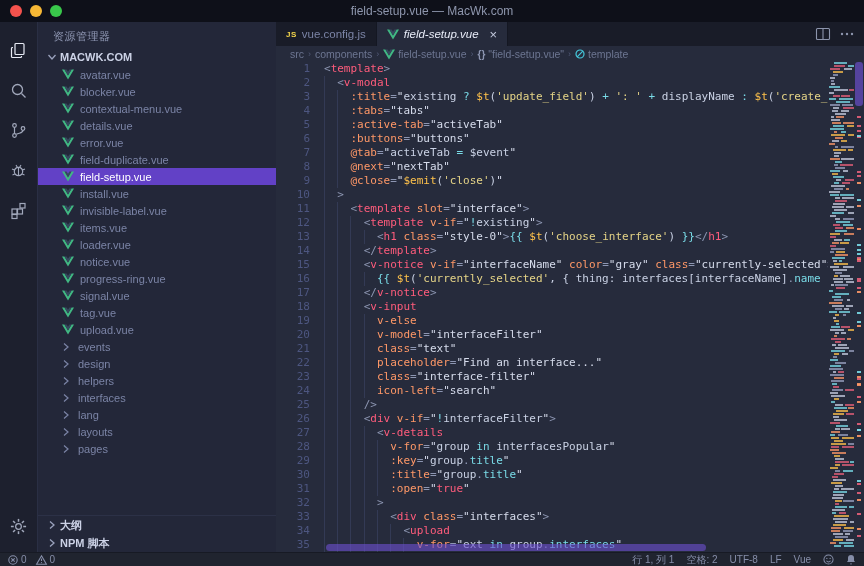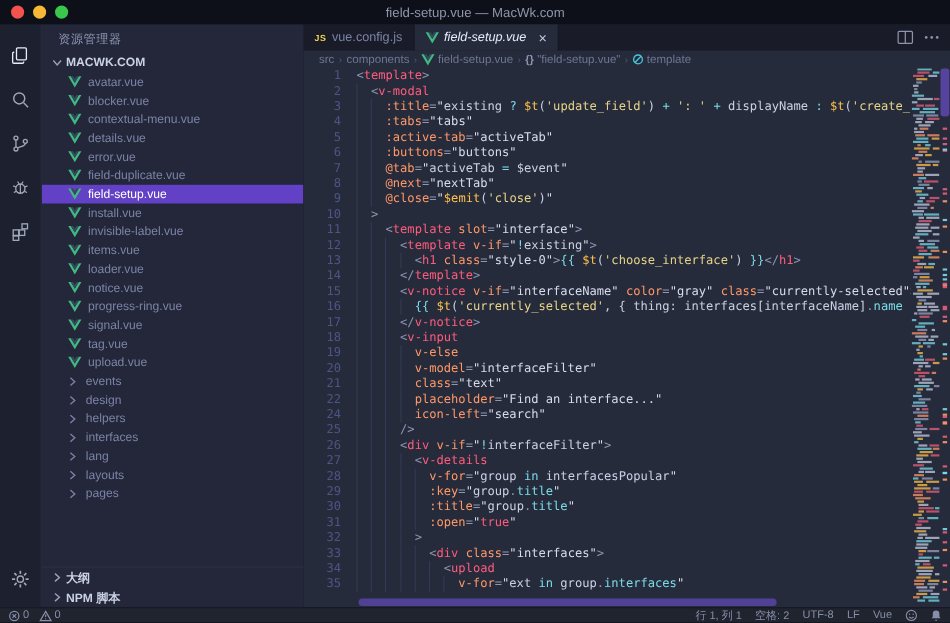--- a/index.html
+++ b/index.html
@@ -482,20 +482,21 @@
             <div class="code-row"><span class="gutter">13</span><span class="code-text"><span class="guide"></span><span class="guide"></span><span class="guide"></span><span class="guide"></span><span class="tk-p">&lt;</span><span class="tk-t">h1</span><span class="tk-w"> </span><span class="tk-a">class</span><span class="tk-p">=</span><span class="tk-s">"style-0"</span><span class="tk-p">&gt;</span><span class="tk-k">{{ </span><span class="tk-f">$t</span><span class="tk-w">(</span><span class="tk-j">'choose_interface'</span><span class="tk-w">)</span><span class="tk-k"> }}</span><span class="tk-p">&lt;/</span><span class="tk-t">h1</span><span class="tk-p">&gt;</span></span></div>
             <div class="code-row"><span class="gutter">14</span><span class="code-text"><span class="guide"></span><span class="guide"></span><span class="guide"></span><span class="tk-p">&lt;/</span><span class="tk-t">template</span><span class="tk-p">&gt;</span></span></div>
             <div class="code-row"><span class="gutter">15</span><span class="code-text"><span class="guide"></span><span class="guide"></span><span class="guide"></span><span class="tk-p">&lt;</span><span class="tk-t">v-notice</span><span class="tk-w"> </span><span class="tk-a">v-if</span><span class="tk-p">=</span><span class="tk-s">"interfaceName"</span><span class="tk-w"> </span><span class="tk-a">color</span><span class="tk-p">=</span><span class="tk-s">"gray"</span><span class="tk-w"> </span><span class="tk-a">class</span><span class="tk-p">=</span><span class="tk-s">"currently-selected"</span><span class="tk-p">&gt;</span></span></div>
             <div class="code-row"><span class="gutter">16</span><span class="code-text"><span class="guide"></span><span class="guide"></span><span class="guide"></span><span class="guide"></span><span class="tk-k">{{ </span><span class="tk-f">$t</span><span class="tk-w">(</span><span class="tk-j">'currently_selected'</span><span class="tk-w">, { thing: interfaces[interfaceName]</span><span class="tk-p">.</span><span class="tk-c">name</span><span class="tk-w"> })</span></span></div>
             <div class="code-row"><span class="gutter">17</span><span class="code-text"><span class="guide"></span><span class="guide"></span><span class="guide"></span><span class="tk-p">&lt;/</span><span class="tk-t">v-notice</span><span class="tk-p">&gt;</span></span></div>
             <div class="code-row"><span class="gutter">18</span><span class="code-text"><span class="guide"></span><span class="guide"></span><span class="guide"></span><span class="tk-p">&lt;</span><span class="tk-t">v-input</span></span></div>
             <div class="code-row"><span class="gutter">19</span><span class="code-text"><span class="guide"></span><span class="guide"></span><span class="guide"></span><span class="guide"></span><span class="tk-a">v-else</span></span></div>
             <div class="code-row"><span class="gutter">20</span><span class="code-text"><span class="guide"></span><span class="guide"></span><span class="guide"></span><span class="guide"></span><span class="tk-a">v-model</span><span class="tk-p">=</span><span class="tk-s">"interfaceFilter"</span></span></div>
             <div class="code-row"><span class="gutter">21</span><span class="code-text"><span class="guide"></span><span class="guide"></span><span class="guide"></span><span class="guide"></span><span class="tk-a">class</span><span class="tk-p">=</span><span class="tk-s">"text"</span></span></div>
             <div class="code-row"><span class="gutter">22</span><span class="code-text"><span class="guide"></span><span class="guide"></span><span class="guide"></span><span class="guide"></span><span class="tk-a">placeholder</span><span class="tk-p">=</span><span class="tk-s">"Find an interface..."</span></span></div>
+            <div class="code-row"><span class="gutter">23</span><span class="code-text"><span class="guide"></span><span class="guide"></span><span class="guide"></span><span class="guide"></span><span class="tk-a">class</span><span class="tk-p">=</span><span class="tk-s">"interface-filter"</span></span></div>
             <div class="code-row"><span class="gutter">24</span><span class="code-text"><span class="guide"></span><span class="guide"></span><span class="guide"></span><span class="guide"></span><span class="tk-a">icon-left</span><span class="tk-p">=</span><span class="tk-s">"search"</span></span></div>
             <div class="code-row"><span class="gutter">25</span><span class="code-text"><span class="guide"></span><span class="guide"></span><span class="guide"></span><span class="tk-p">/&gt;</span></span></div>
             <div class="code-row"><span class="gutter">26</span><span class="code-text"><span class="guide"></span><span class="guide"></span><span class="guide"></span><span class="tk-p">&lt;</span><span class="tk-t">div</span><span class="tk-w"> </span><span class="tk-a">v-if</span><span class="tk-p">=</span><span class="tk-s">"</span><span class="tk-k">!</span><span class="tk-w">interfaceFilter</span><span class="tk-s">"</span><span class="tk-p">&gt;</span></span></div>
             <div class="code-row"><span class="gutter">27</span><span class="code-text"><span class="guide"></span><span class="guide"></span><span class="guide"></span><span class="guide"></span><span class="tk-p">&lt;</span><span class="tk-t">v-details</span></span></div>
             <div class="code-row"><span class="gutter">28</span><span class="code-text"><span class="guide"></span><span class="guide"></span><span class="guide"></span><span class="guide"></span><span class="guide"></span><span class="tk-a">v-for</span><span class="tk-p">=</span><span class="tk-s">"</span><span class="tk-w">group </span><span class="tk-k">in</span><span class="tk-w"> interfacesPopular</span><span class="tk-s">"</span></span></div>
             <div class="code-row"><span class="gutter">29</span><span class="code-text"><span class="guide"></span><span class="guide"></span><span class="guide"></span><span class="guide"></span><span class="guide"></span><span class="tk-a">:key</span><span class="tk-p">=</span><span class="tk-s">"</span><span class="tk-w">group</span><span class="tk-p">.</span><span class="tk-c">title</span><span class="tk-s">"</span></span></div>
             <div class="code-row"><span class="gutter">30</span><span class="code-text"><span class="guide"></span><span class="guide"></span><span class="guide"></span><span class="guide"></span><span class="guide"></span><span class="tk-a">:title</span><span class="tk-p">=</span><span class="tk-s">"</span><span class="tk-w">group</span><span class="tk-p">.</span><span class="tk-c">title</span><span class="tk-s">"</span></span></div>
             <div class="code-row"><span class="gutter">31</span><span class="code-text"><span class="guide"></span><span class="guide"></span><span class="guide"></span><span class="guide"></span><span class="guide"></span><span class="tk-a">:open</span><span class="tk-p">=</span><span class="tk-s">"</span><span class="tk-b">true</span><span class="tk-s">"</span></span></div>
             <div class="code-row"><span class="gutter">32</span><span class="code-text"><span class="guide"></span><span class="guide"></span><span class="guide"></span><span class="guide"></span><span class="tk-p">&gt;</span></span></div>
             <div class="code-row"><span class="gutter">33</span><span class="code-text"><span class="guide"></span><span class="guide"></span><span class="guide"></span><span class="guide"></span><span class="guide"></span><span class="tk-p">&lt;</span><span class="tk-t">div</span><span class="tk-w"> </span><span class="tk-a">class</span><span class="tk-p">=</span><span class="tk-s">"interfaces"</span><span class="tk-p">&gt;</span></span></div>

